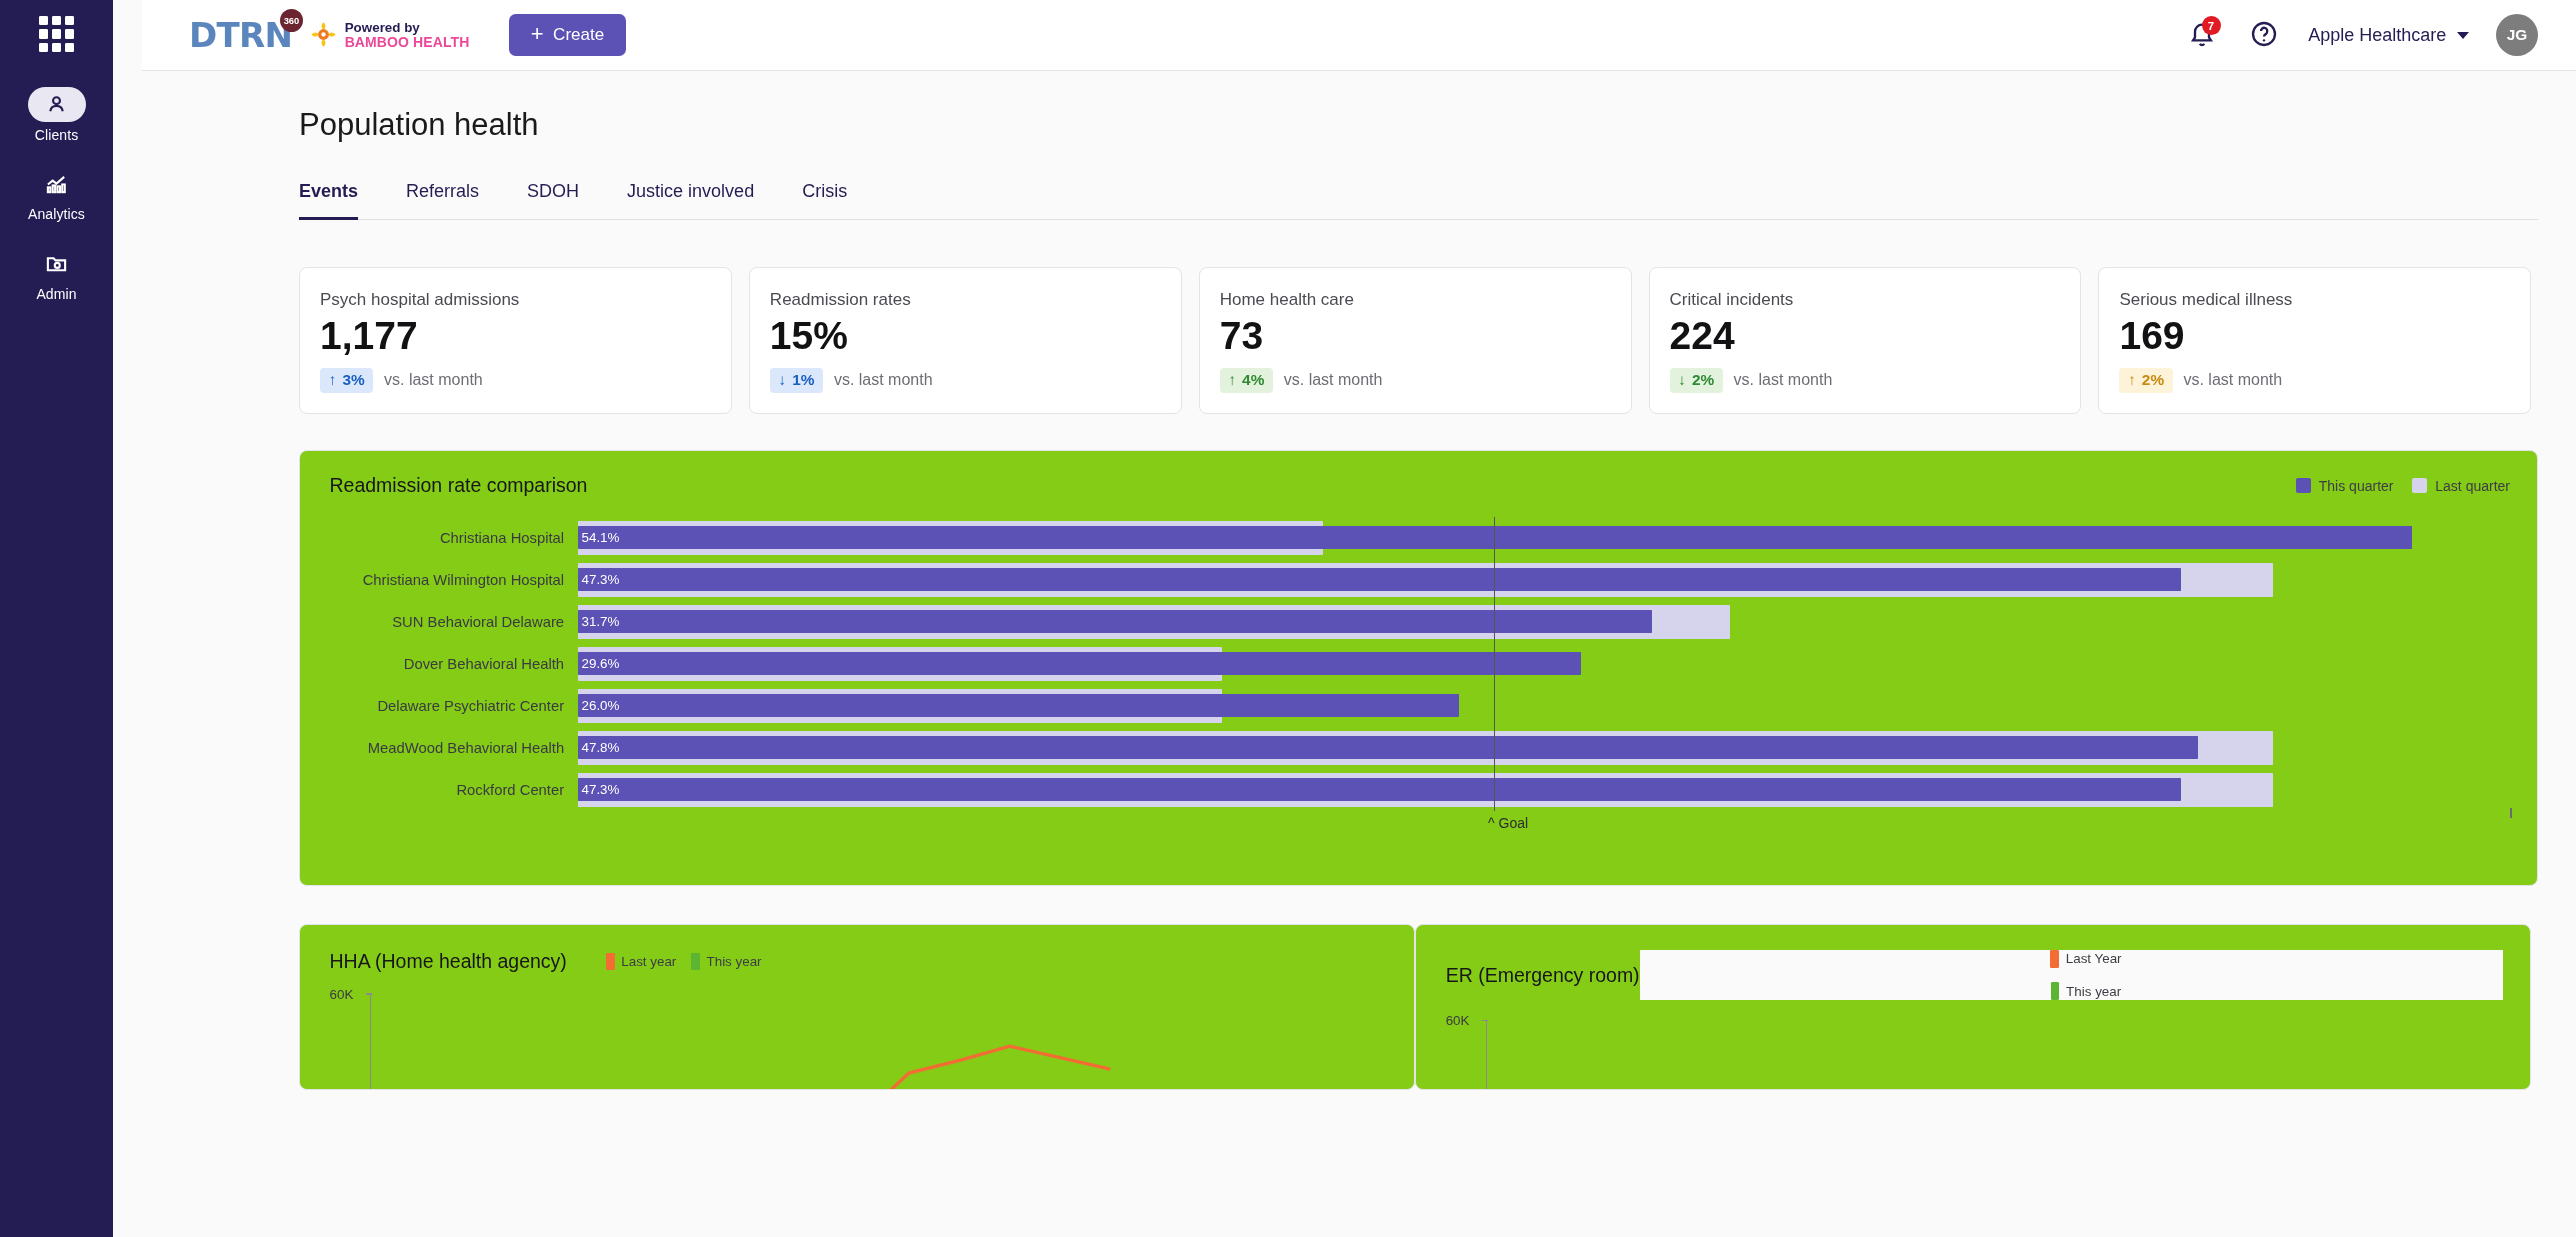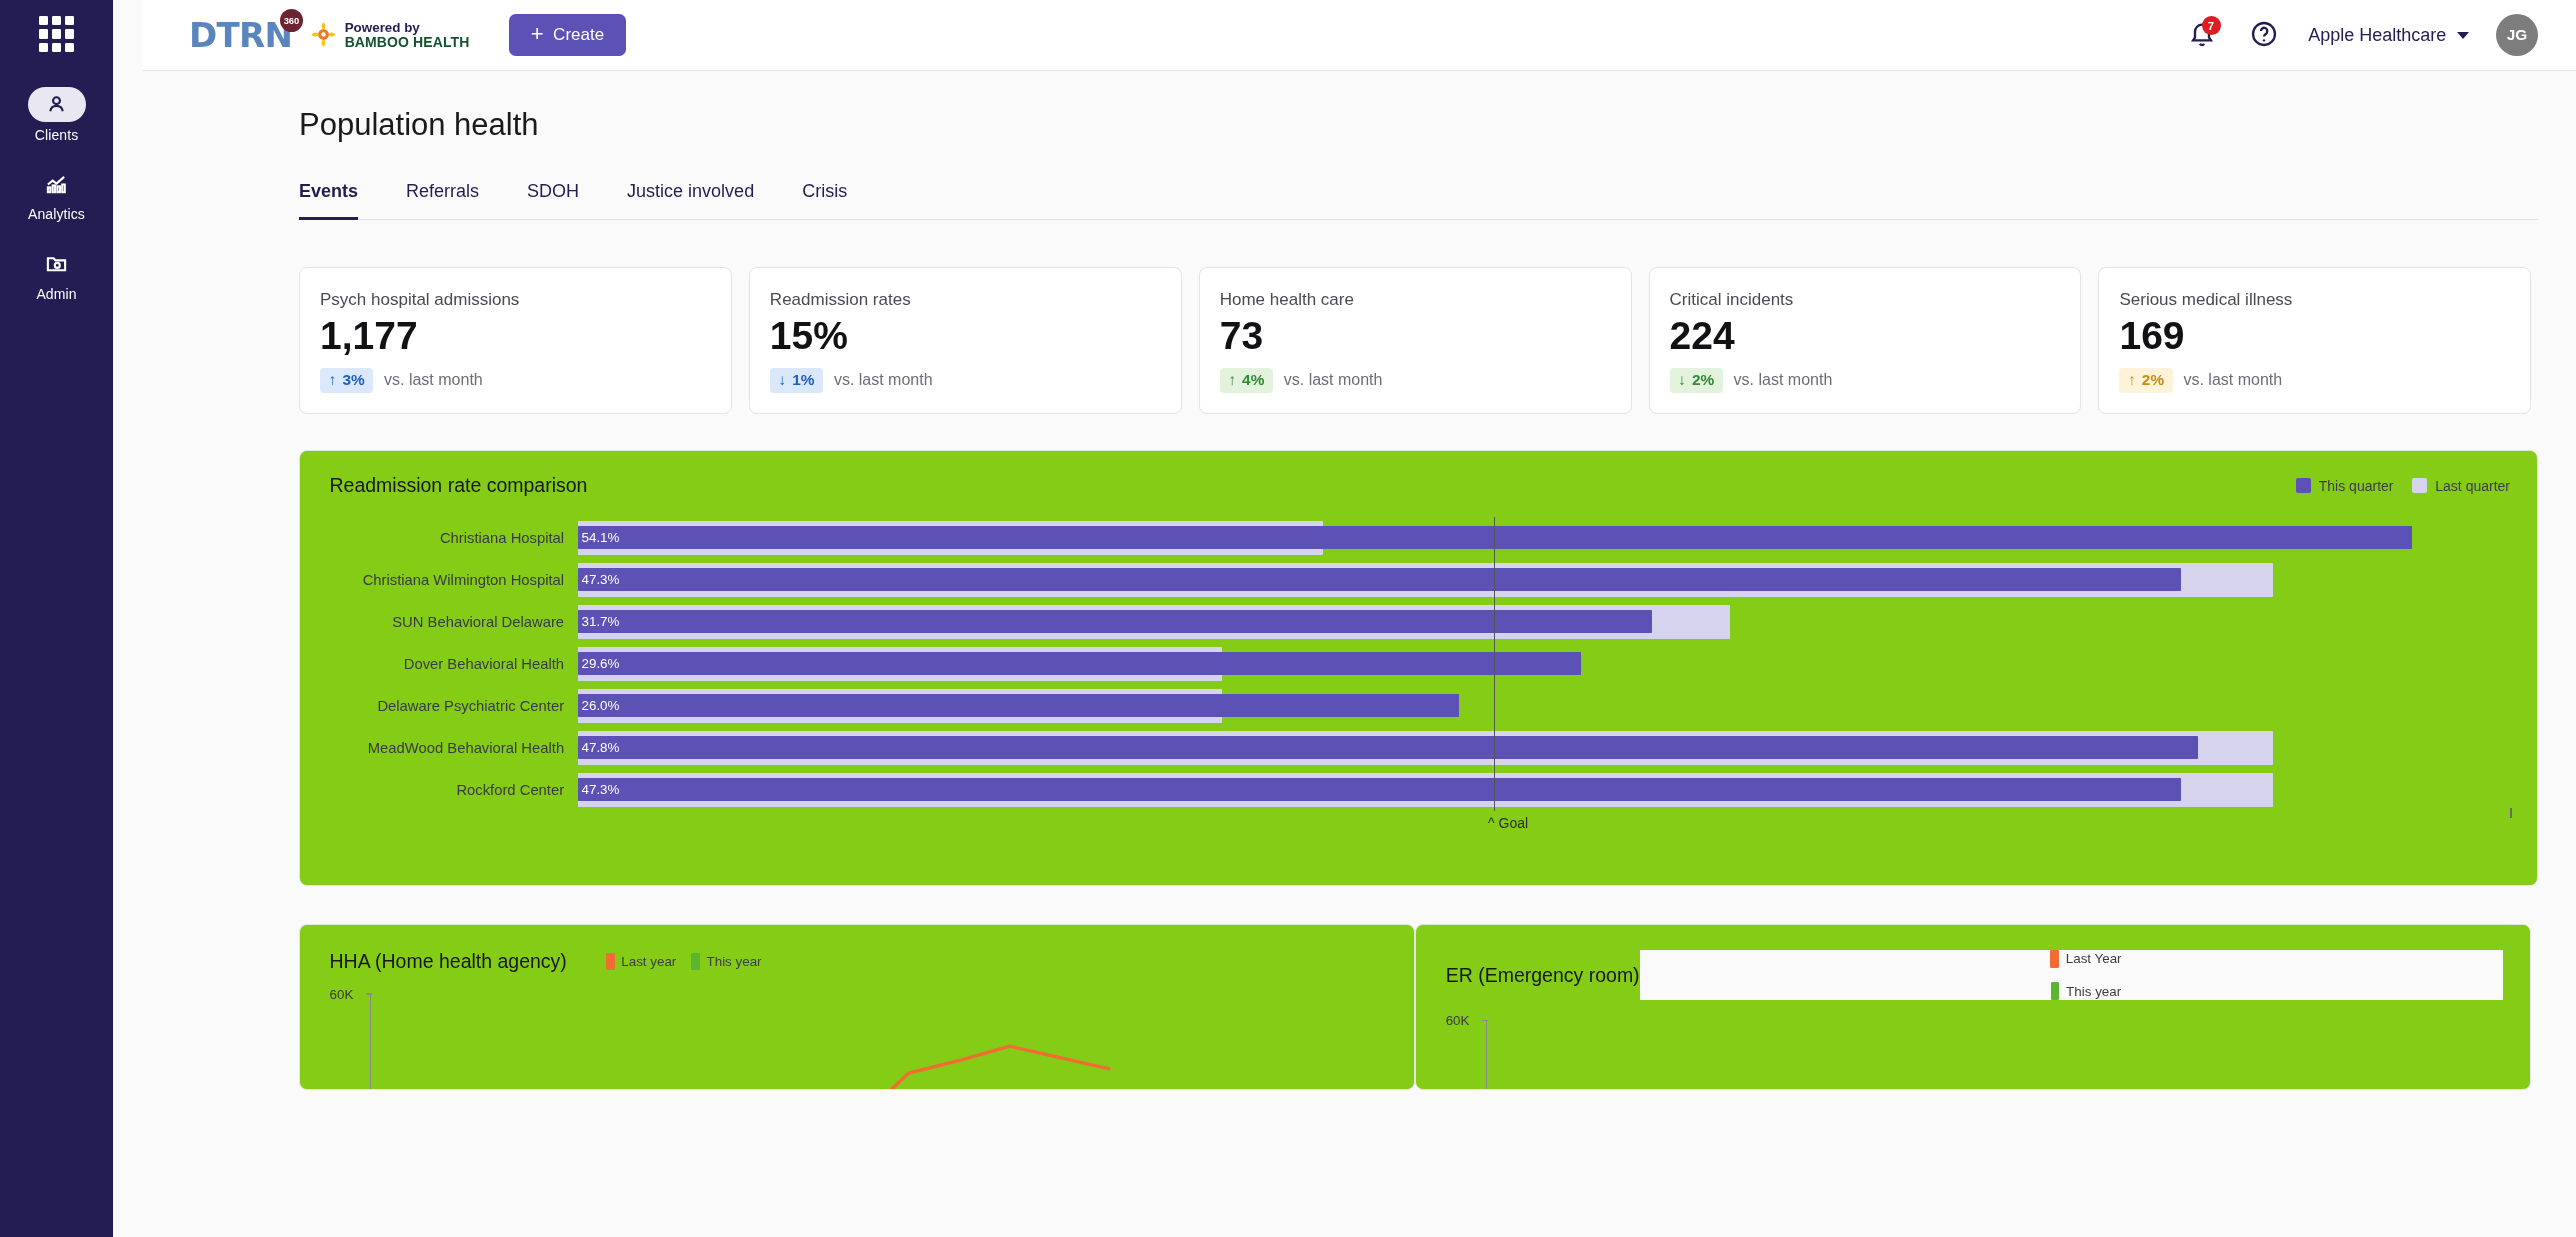--- a/index.html
+++ b/index.html
@@ -59,21 +59,21 @@
   .dtrn-badge {
     position: absolute; right: -10.7px; top: -9.4px;
     width: 23px; height: 23px; border-radius: 50%;
     background: #6b2430; color: #fff; font-size: 9.4px; font-weight: 700;
     display: flex; align-items: center; justify-content: center;
   }
   .bamboo { display: flex; align-items: center; gap: 8px; }
   .bamboo-mark { width: 27px; height: 27px; position: relative; }
   .bamboo-txt { line-height: 1.12; }
   .bamboo-txt .l1 { font-size: 13.4px; color: #241d54; font-weight: 600; }
-  .bamboo-txt .l2 { font-size: 14px; color: #14532d; font-weight: 800; letter-spacing: 0.1px; margin-top: 20px; }
+  .bamboo-txt .l2 { font-size: 14px; color: #ec4899; font-weight: 800; letter-spacing: 0.1px; margin-top: 20px; }
 
   .create-btn {
     margin-left: 40px; background: #5c51b5; color: #fff;
     border: none; border-radius: 6.7px;
     height: 42px; padding: 0 21.5px;
     font-size: 17px; font-family: inherit; font-weight: 500;
     display: flex; align-items: center; gap: 9.4px; cursor: pointer;
   }
   .create-btn .plus { font-size: 22px; font-weight: 400; line-height: 1; margin-top: -2px; }
 

